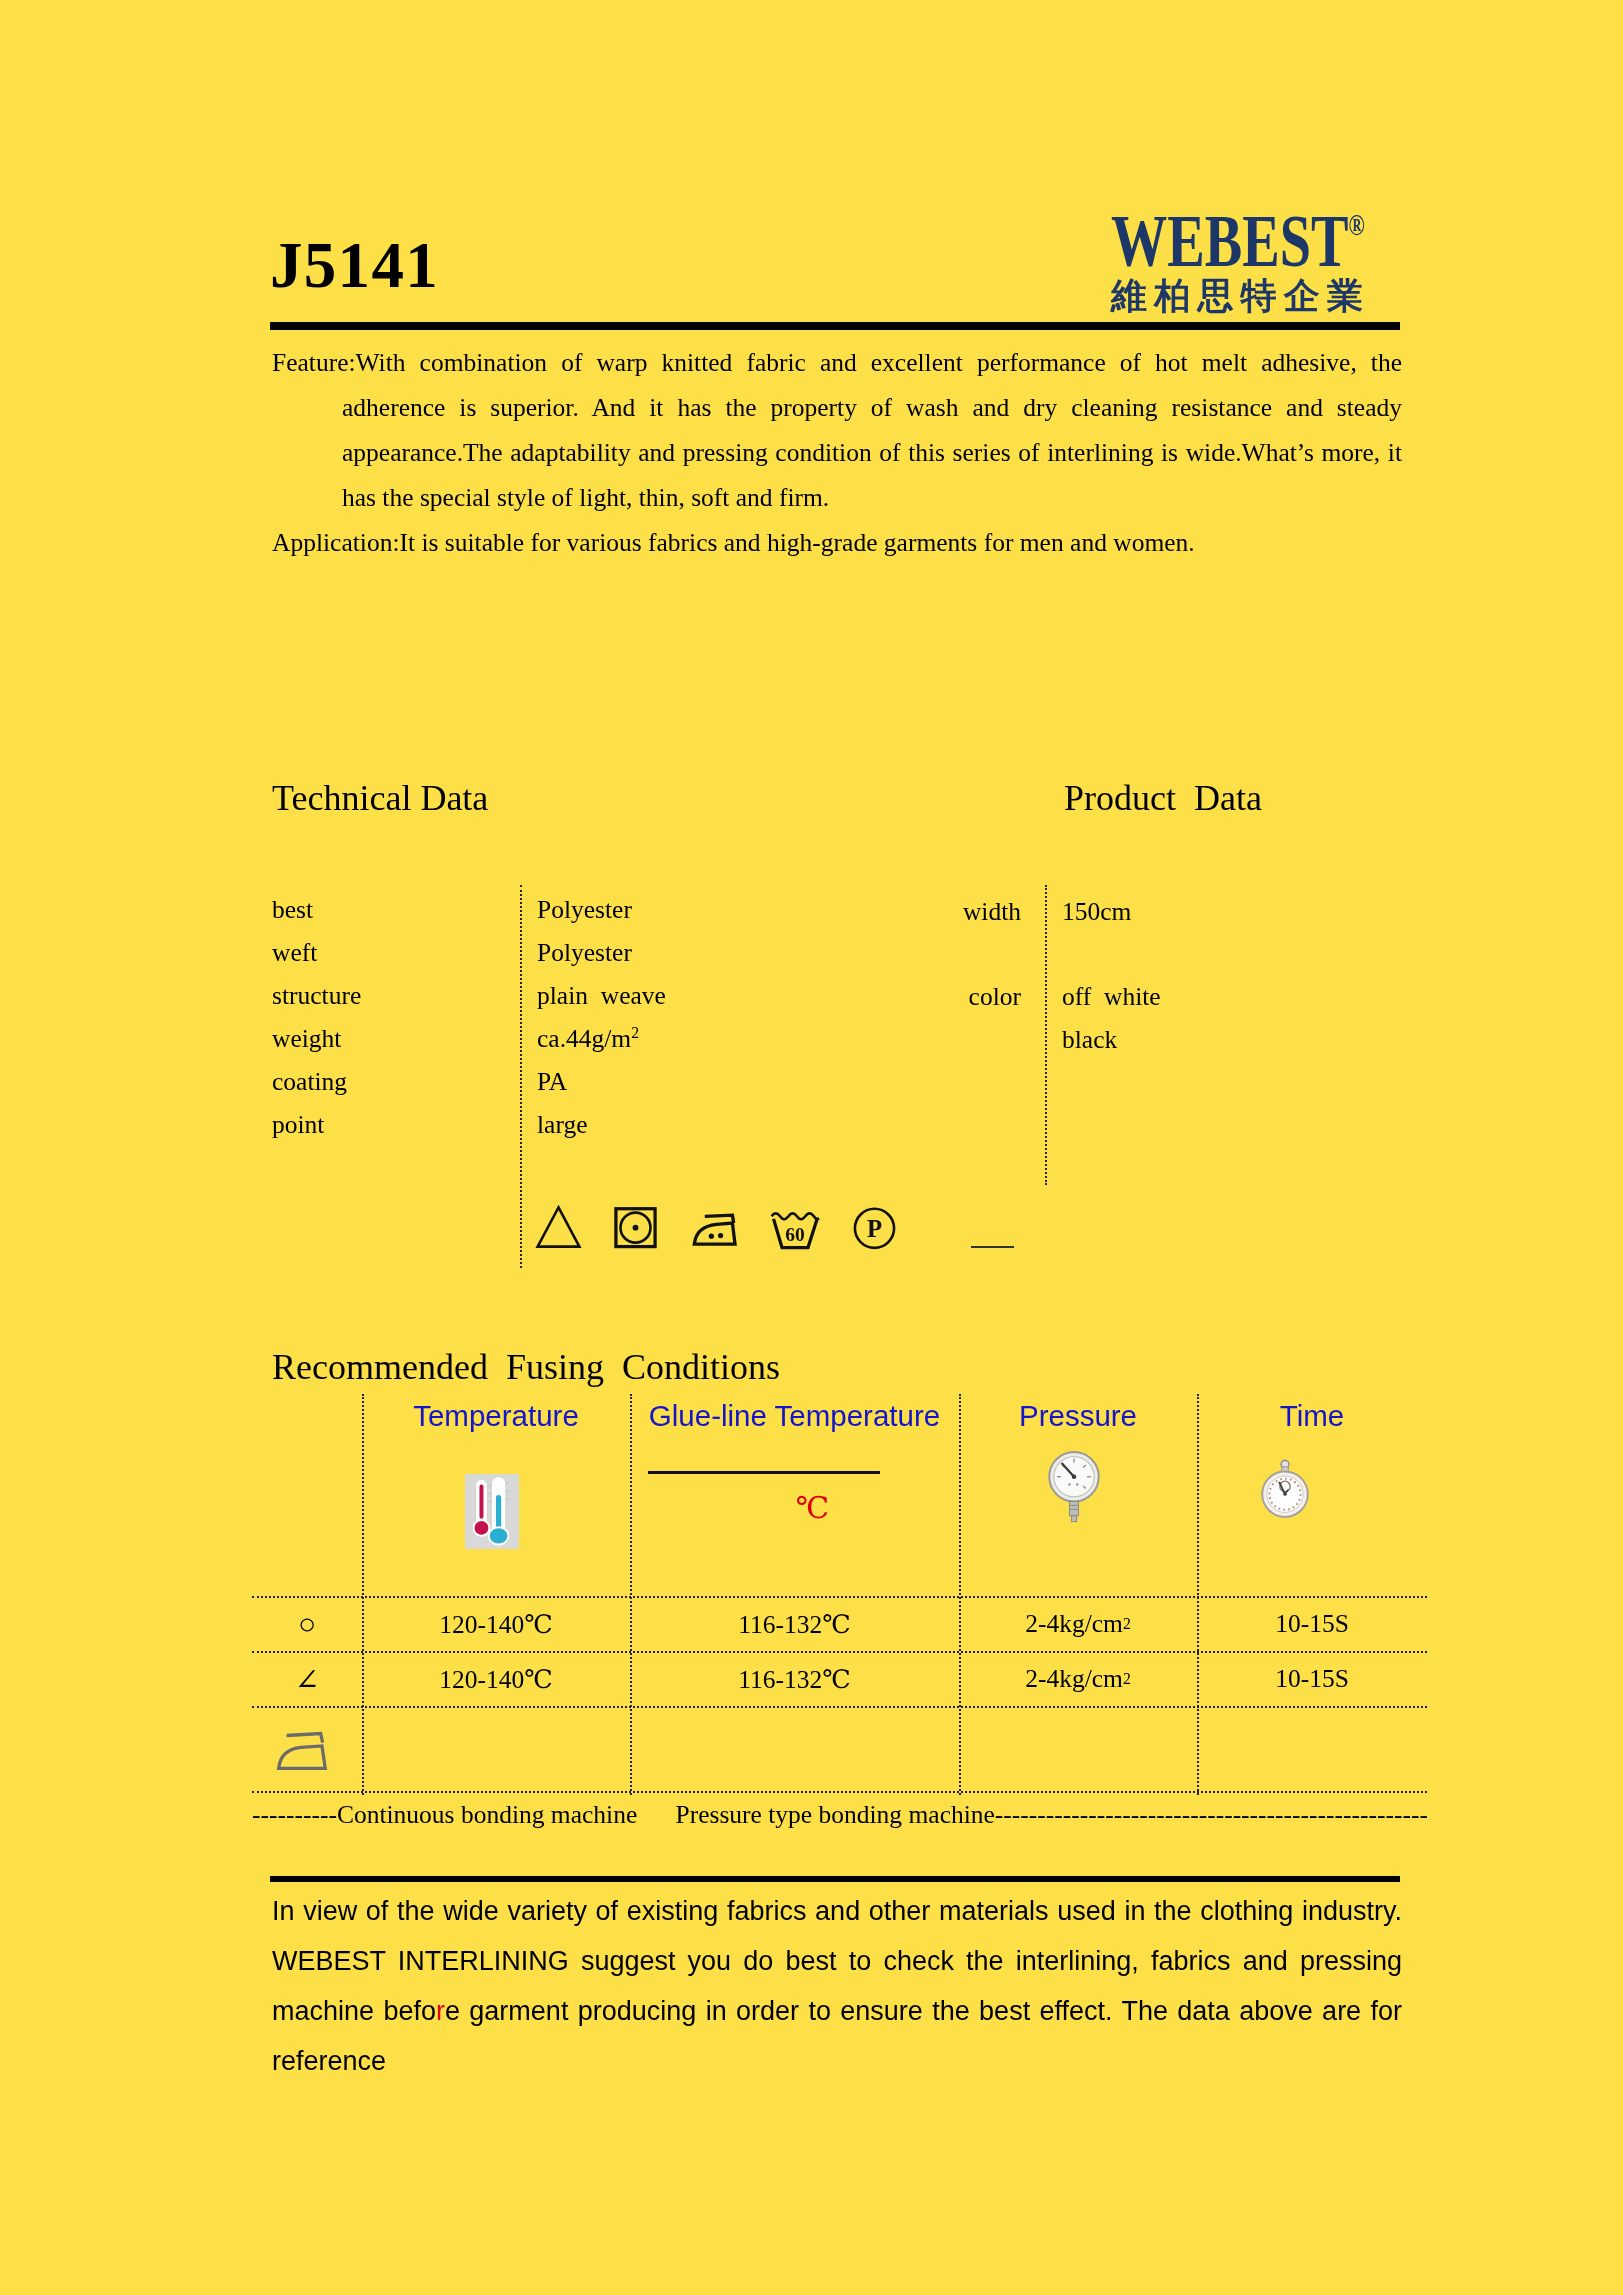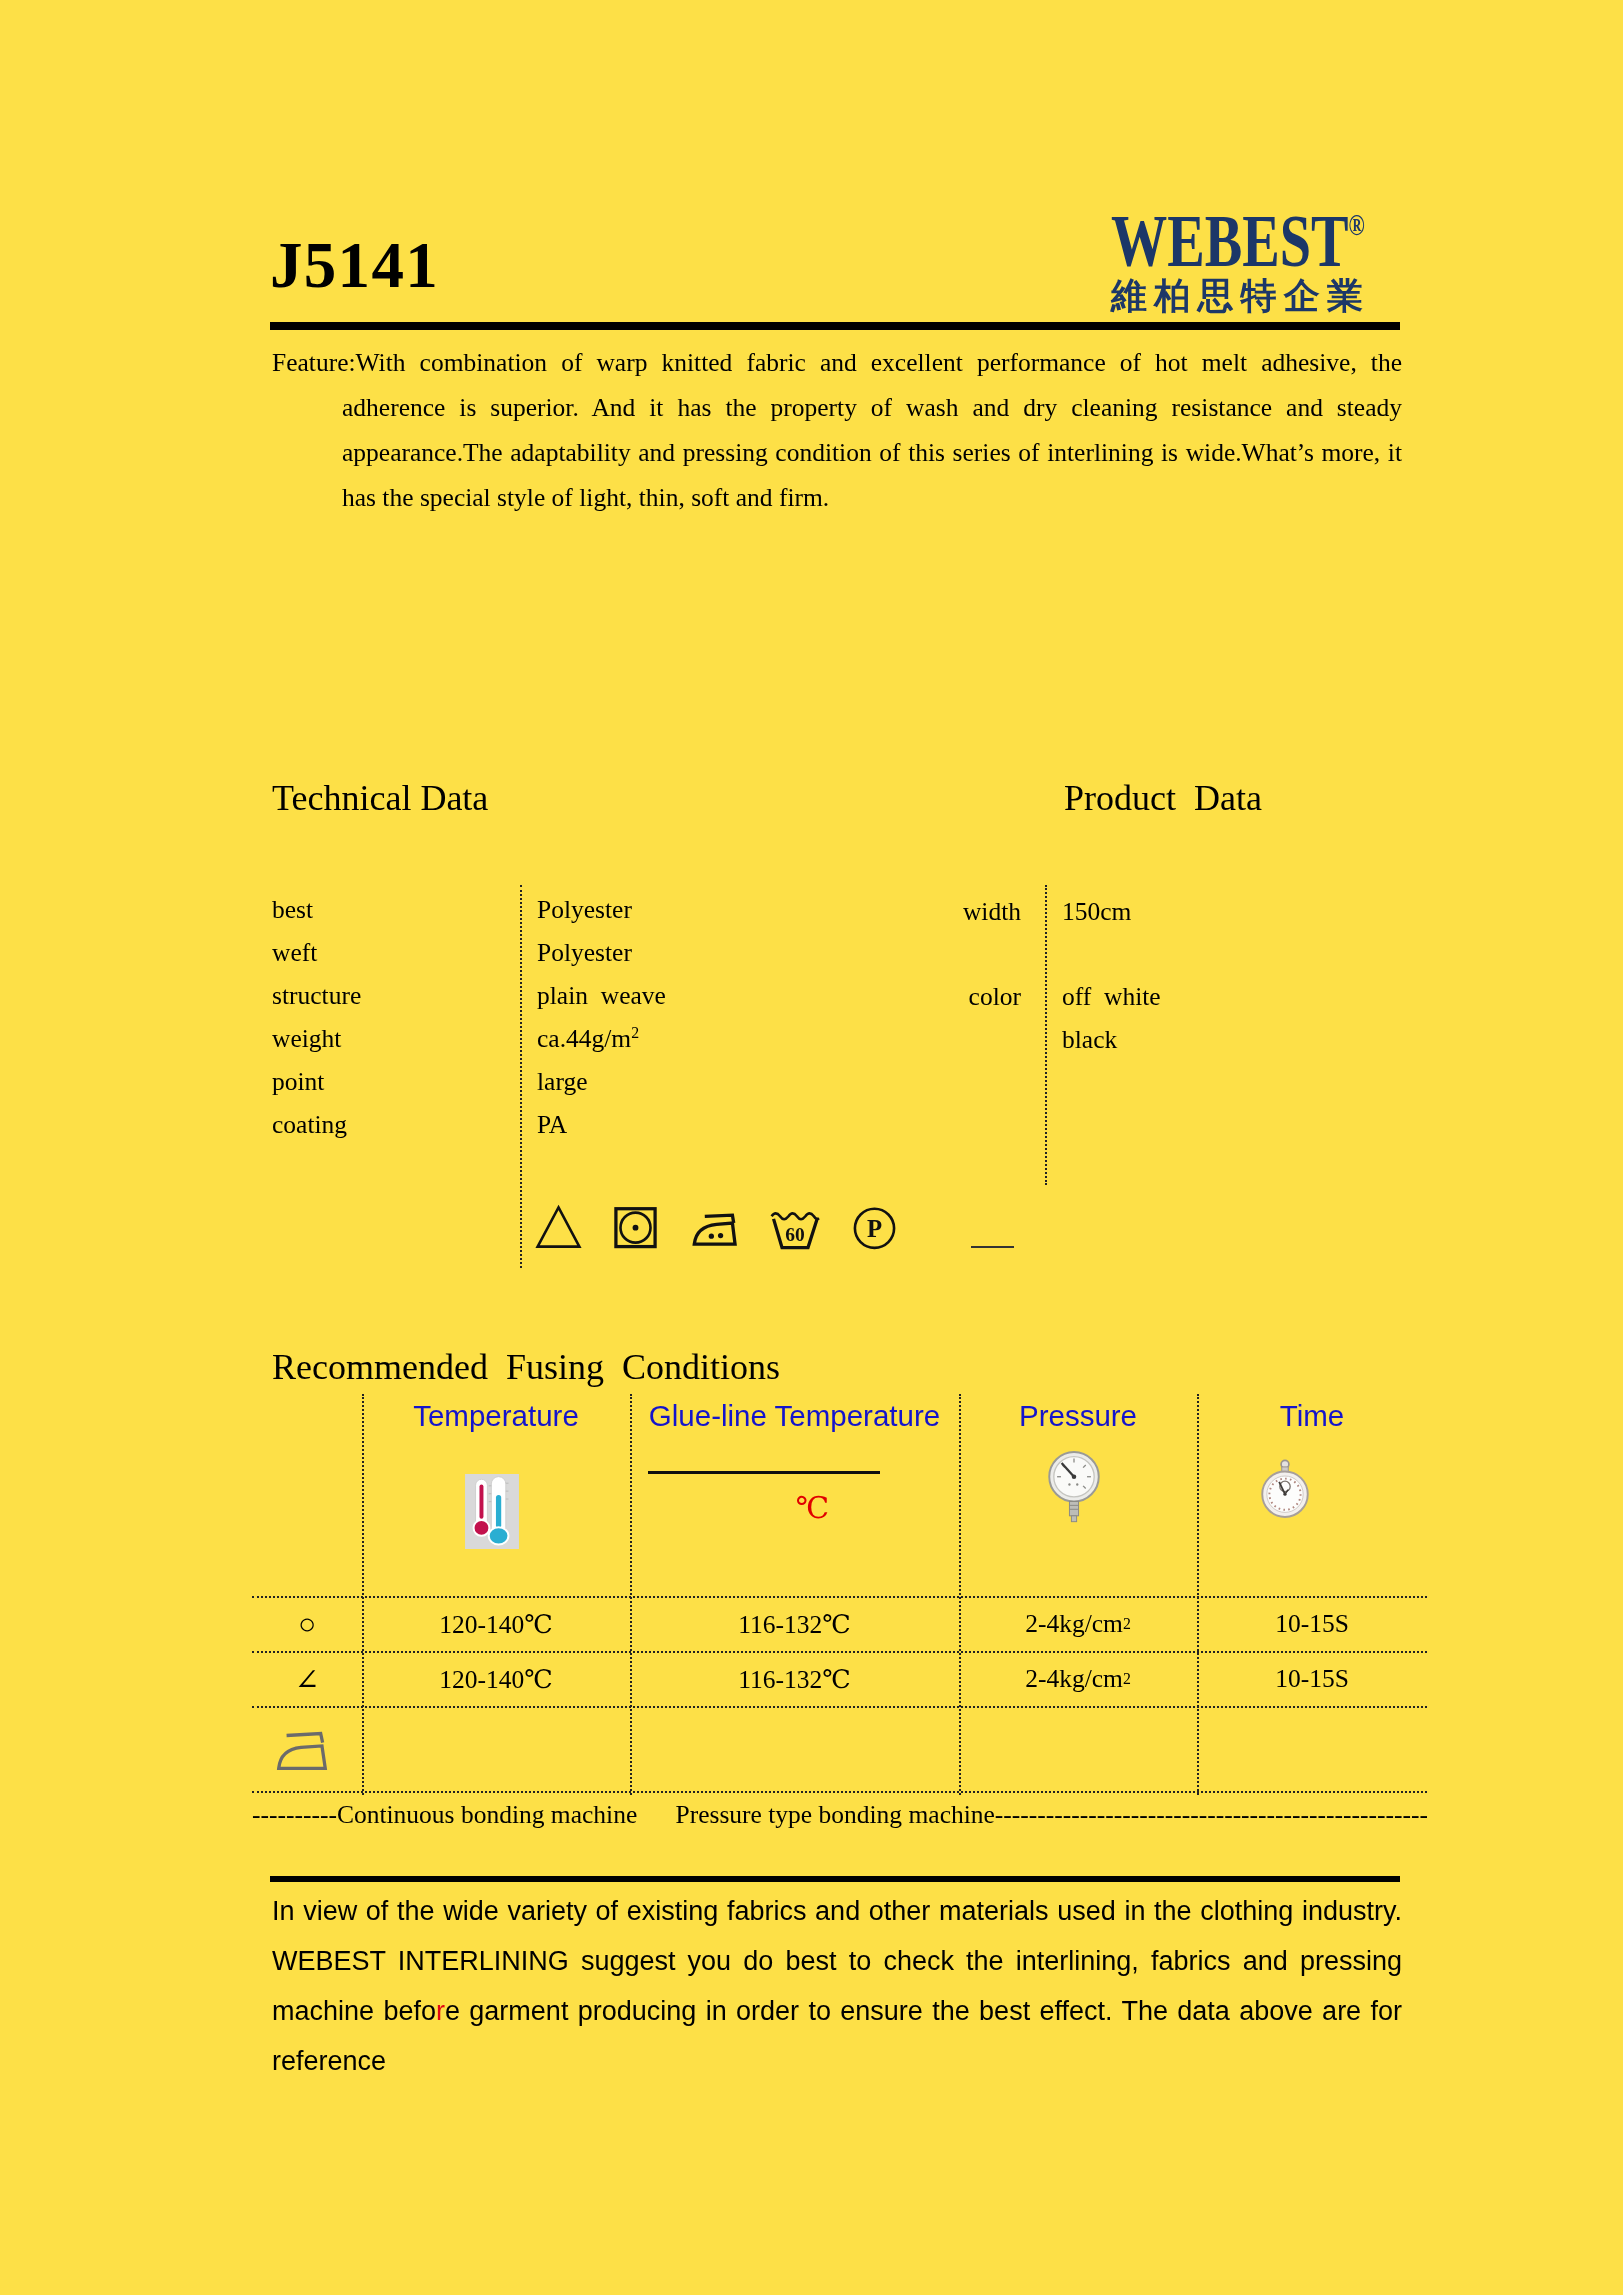--- a/index.html
+++ b/index.html
@@ -77,20 +77,21 @@
 
   <div class="abs serif" id="logo">
     <div class="brand-line"><span>WEBEST</span><span class="reg">®</span></div>
     <div class="brand-cn">維柏思特企業</div>
   </div>
 
   <div class="abs rule" id="rule-top"></div>
 
   <div class="abs serif" id="intro">
     <p id="feature-par">Feature:With combination of warp knitted fabric and excellent performance of hot melt adhesive, the adherence is superior. And it has the property of wash and dry cleaning resistance and steady appearance.The adaptability and pressing condition of this series of interlining is wide.What’s more, it has the special style of light, thin, soft and firm.</p>
+    <p id="application-par">Application:It is suitable for various fabrics and high-grade garments for men and women.</p>
   </div>
 
   <div class="abs serif h-section" id="tech-title">Technical Data</div>
   <div class="abs serif h-section pre" id="prod-title">Product  Data</div>
 
   <div class="abs" id="tech-rows">
     <div class="trow">
       <span class="lbl">best</span>
       <span class="val">Polyester</span>
     </div>
@@ -100,26 +101,26 @@
     </div>
     <div class="trow">
       <span class="lbl">structure</span>
       <span class="val">plain  weave</span>
     </div>
     <div class="trow">
       <span class="lbl">weight</span>
       <span class="val"><span>ca.44g/m</span><sup>2</sup></span>
     </div>
     <div class="trow">
+      <span class="lbl">coating</span>
+      <span class="val">PA</span>
+    </div>
+    <div class="trow">
       <span class="lbl">point</span>
       <span class="val">large</span>
-    </div>
-    <div class="trow">
-      <span class="lbl">coating</span>
-      <span class="val">PA</span>
     </div>
   </div>
   <div class="abs vdash" id="tech-dash"></div>
 
   <div class="abs" id="care-row">
     <svg width="47" height="50" viewBox="0 0 72 76">
       <polygon points="36,8 68,68 4,68" fill="none" stroke="#111" stroke-width="4"></polygon>
     </svg>
     <svg width="47" height="50" viewBox="0 0 72 76">
       <rect x="6" y="10" width="60" height="58" fill="none" stroke="#111" stroke-width="5"></rect>

